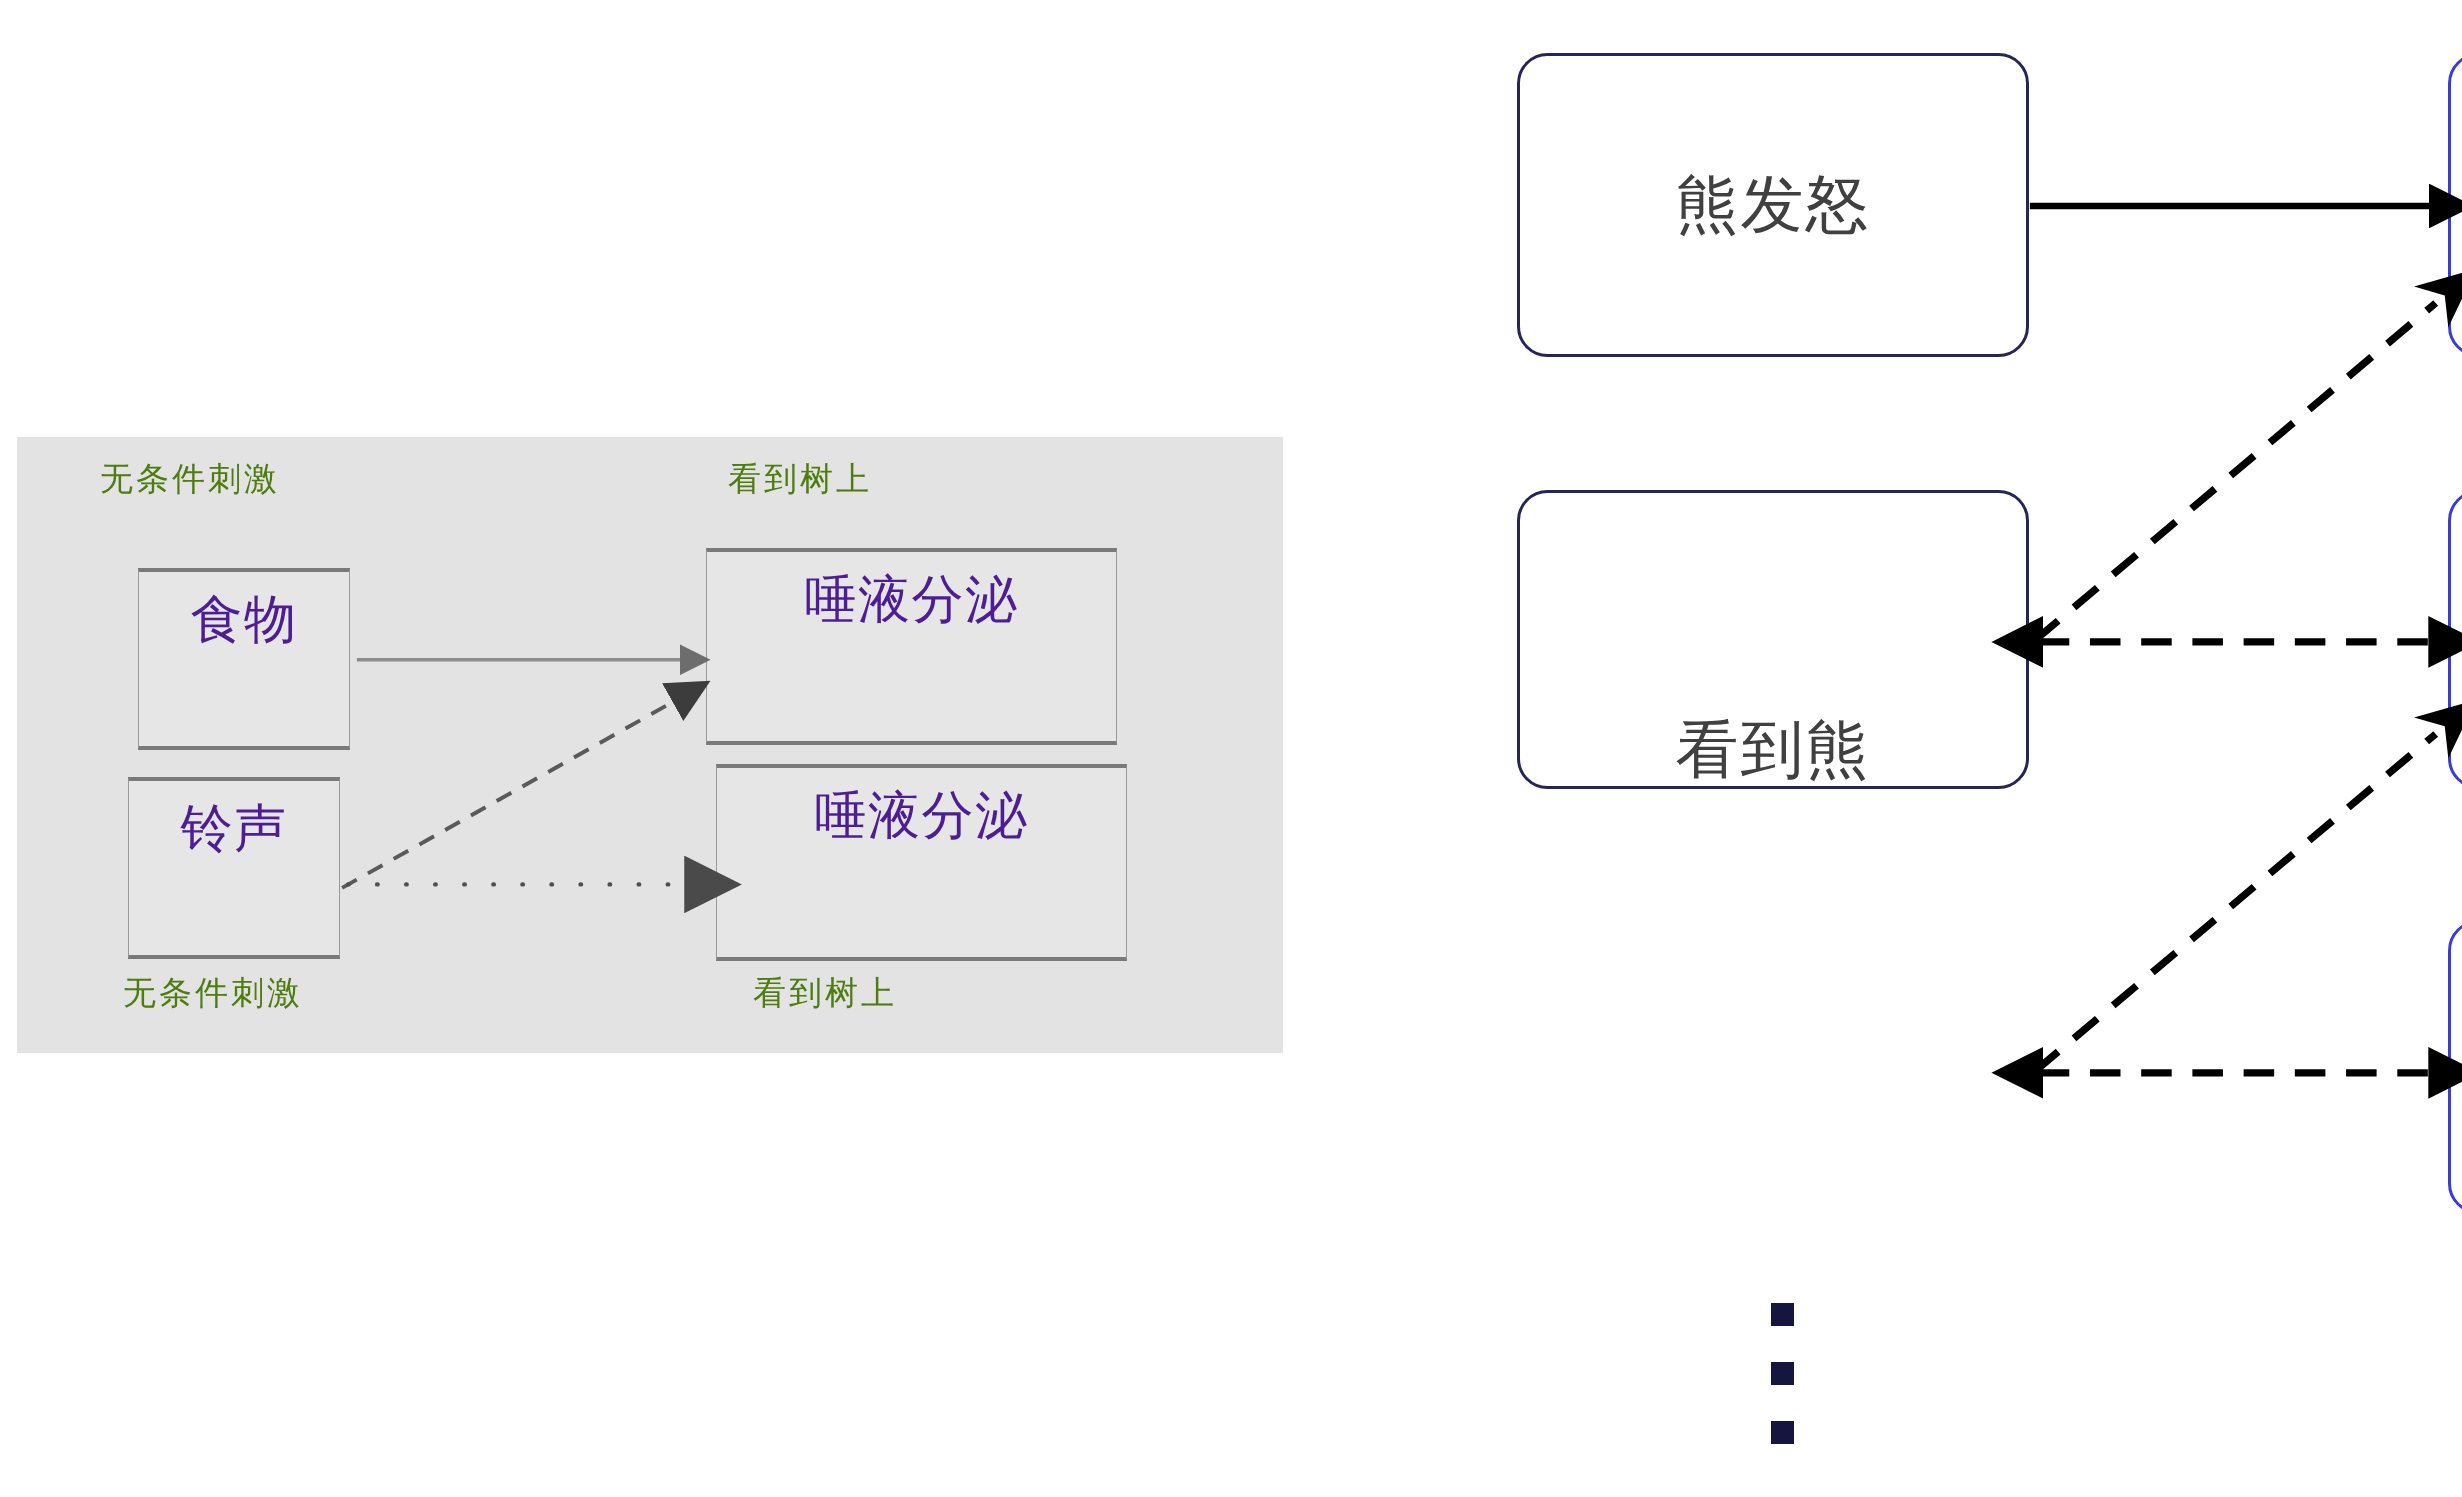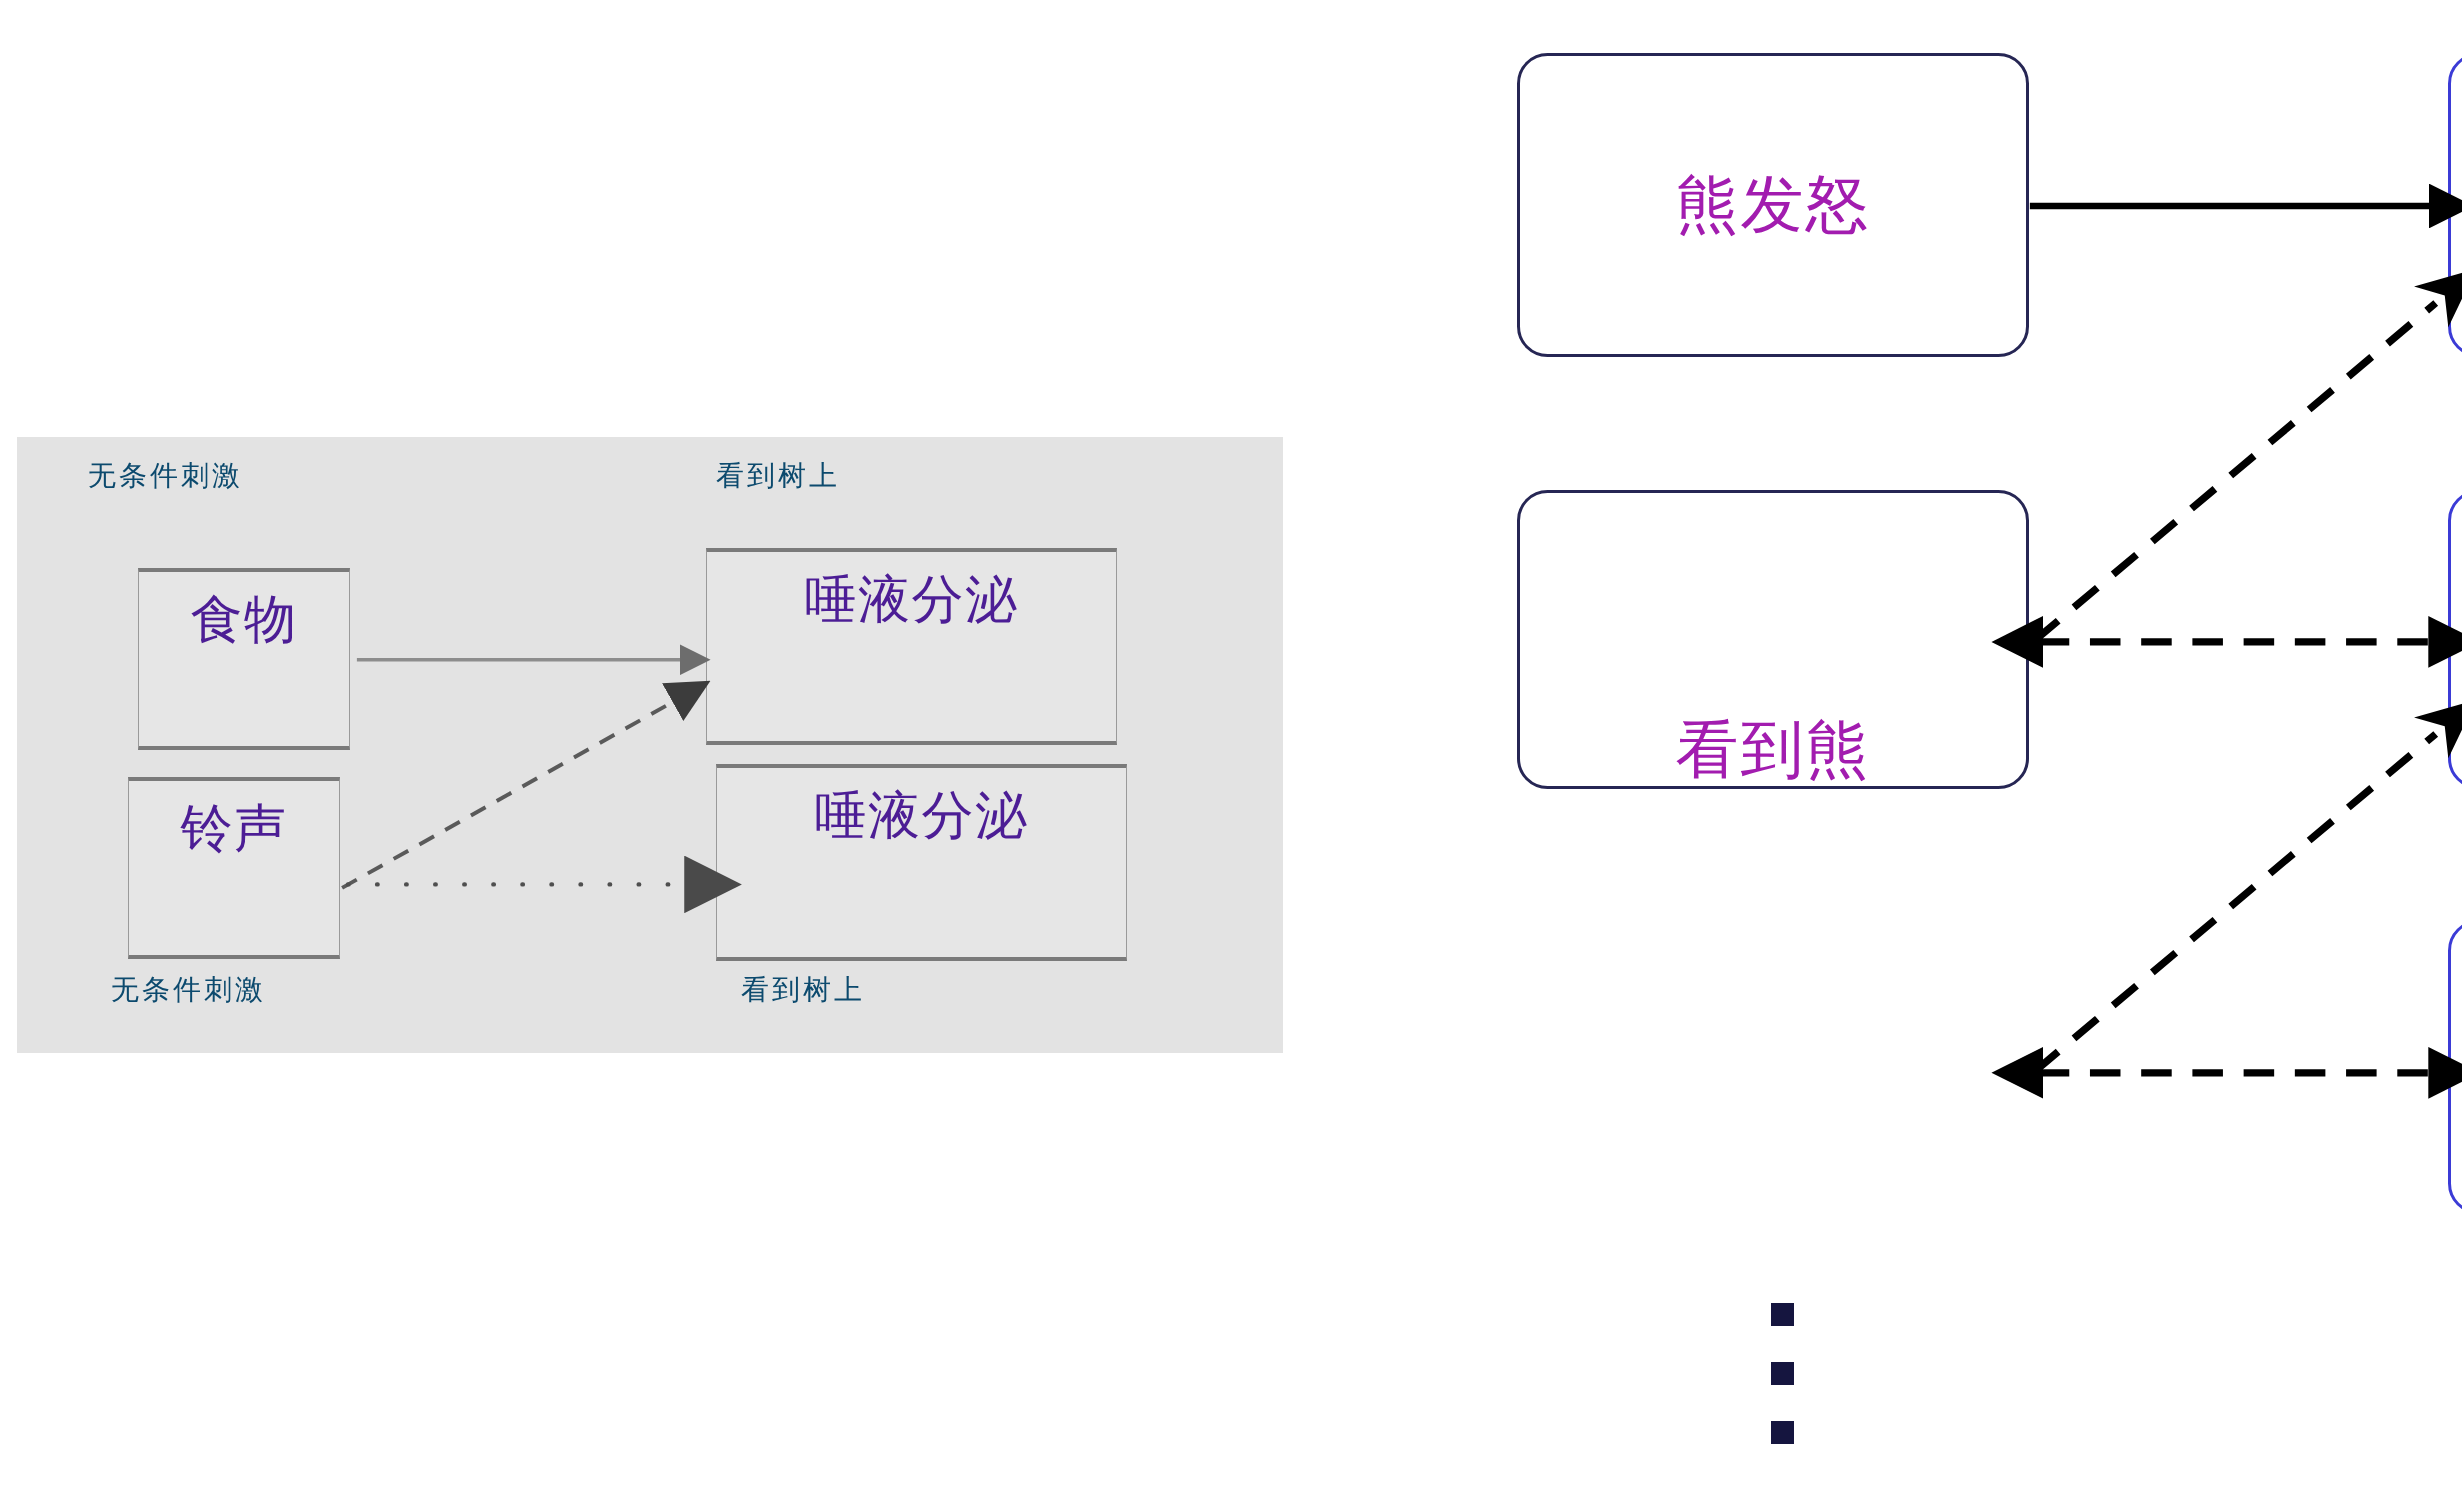--- a/index.html
+++ b/index.html
@@ -5,22 +5,22 @@
   html,body{margin:0;padding:0;background:#ffffff;}
   body{width:3306px;height:1498px;position:relative;overflow:hidden;
        font-family:"Liberation Sans","DejaVu Sans",sans-serif;}
 
   
   #pavlov-panel{
     position:absolute;left:17px;top:437px;width:1266px;height:616px;
     background:#e3e3e3;
   }
   .pv-label{
-    position:absolute;color:#0c4a6e;font-size:28px;letter-spacing:3px;
-    font-family:"DejaVu Sans","Liberation Sans",sans-serif;white-space:nowrap;
+    position:absolute;color:#4d7c0f;font-size:33px;letter-spacing:3px;
+    font-family:"DejaVu Sans","Liberation Sans",sans-serif;white-space:nowrap;margin-left:12px;
   }
   #pv-label-ucs{left:71px;top:19.7px;}
   #pv-label-ucr{left:699px;top:19.7px;}
   #pv-label-cs {left:94px;top:534px;}
   #pv-label-cr {left:724px;top:534px;}
 
   .pv-box{
     position:absolute;background:#e6e6e6;border:1.5px solid #9a9a9a;
     border-top:4.4px solid #7a7a7a;border-bottom:4.4px solid #7a7a7a;
     box-sizing:border-box;
@@ -42,21 +42,21 @@
 
   .node{
     position:absolute;background:#ffffff;border-radius:30.5px;
     box-sizing:border-box;display:flex;align-items:center;justify-content:center;
     text-align:center;line-height:1.12;
   }
   .node.state{border:3.4px solid #262654;}
   .node.value{border:3.4px solid #3b3bd6;}
 
   .node-cn{
-    color:#a21caf;font-size:63px;letter-spacing:2px;font-weight:500;
+    color:#404040;font-size:63px;letter-spacing:2px;font-weight:500;
     font-family:"DejaVu Sans","Liberation Sans",sans-serif;
   }
 
   #node-bear-angry {left:89px;  top:53px;  width:236px; height:69px;}
   #node-see-bear   {left:89px;  top:490px;  width:236px; height:69px;}
   #node-see-claw   {left:89px;  top:920px; width:236px; height:69px;}
   #node-reward     {left:1020px; top:53px;  width:236px; height:69px;}
   #node-vsprime    {left:1020px; top:490px;  width:236px; height:69px;}
   #node-vs         {left:1020px; top:920px; width:236px; height:69px;}
 

